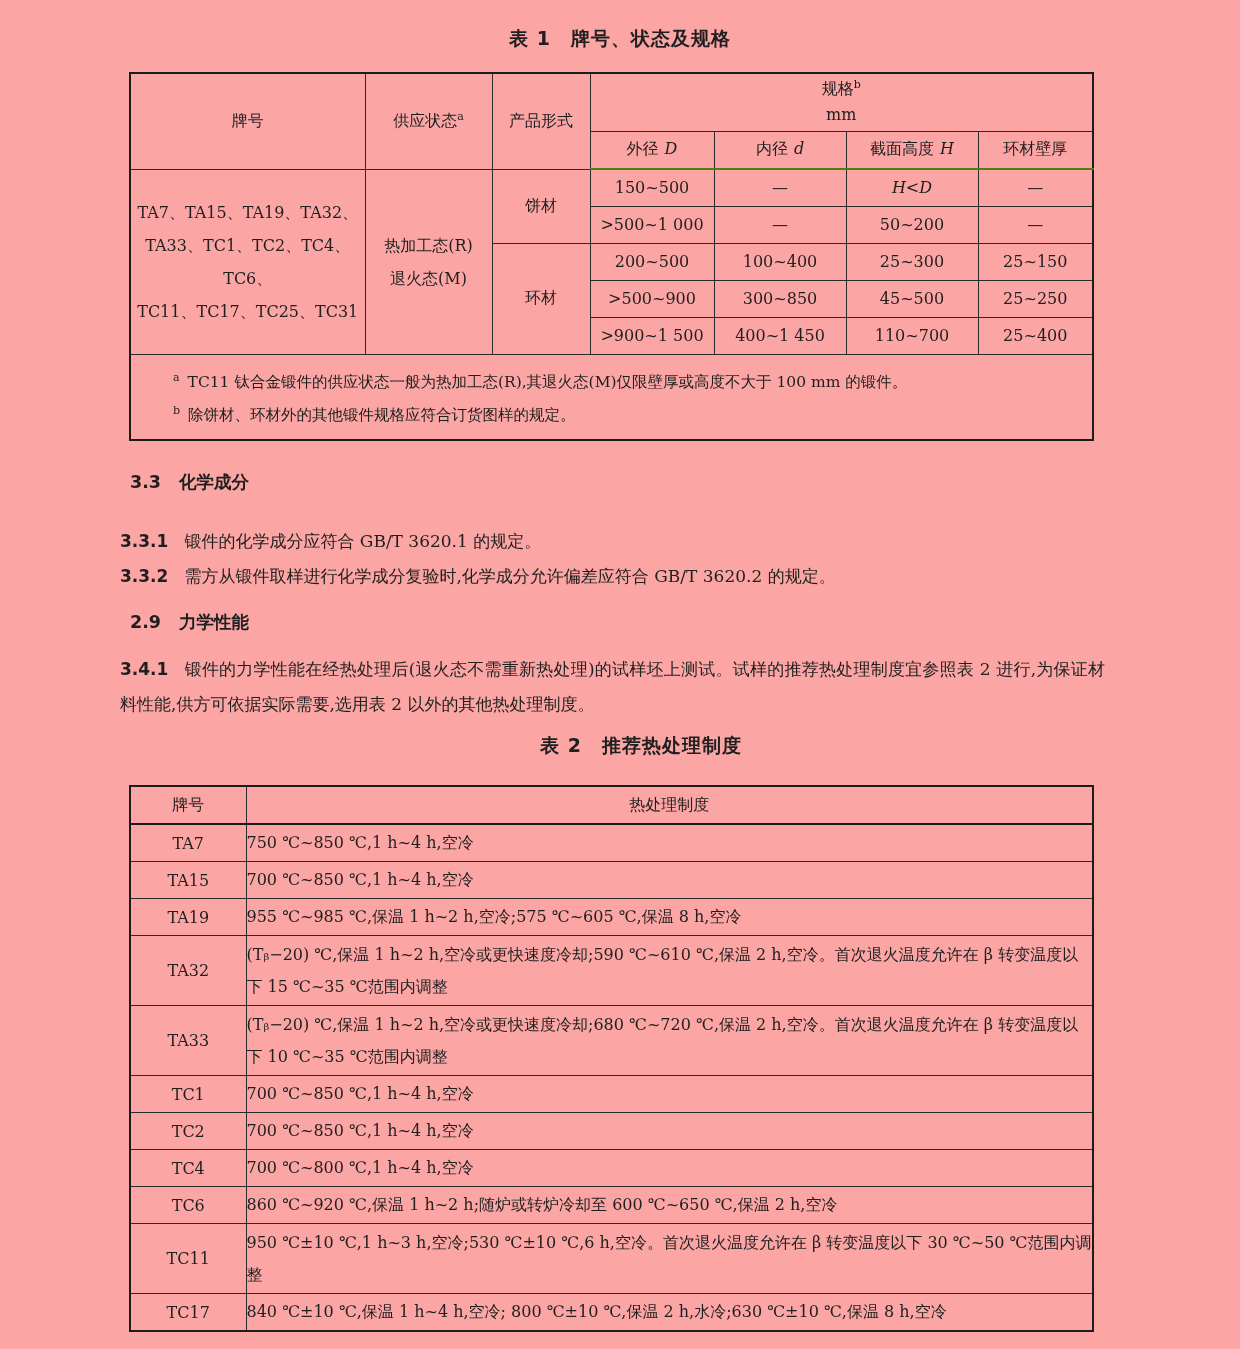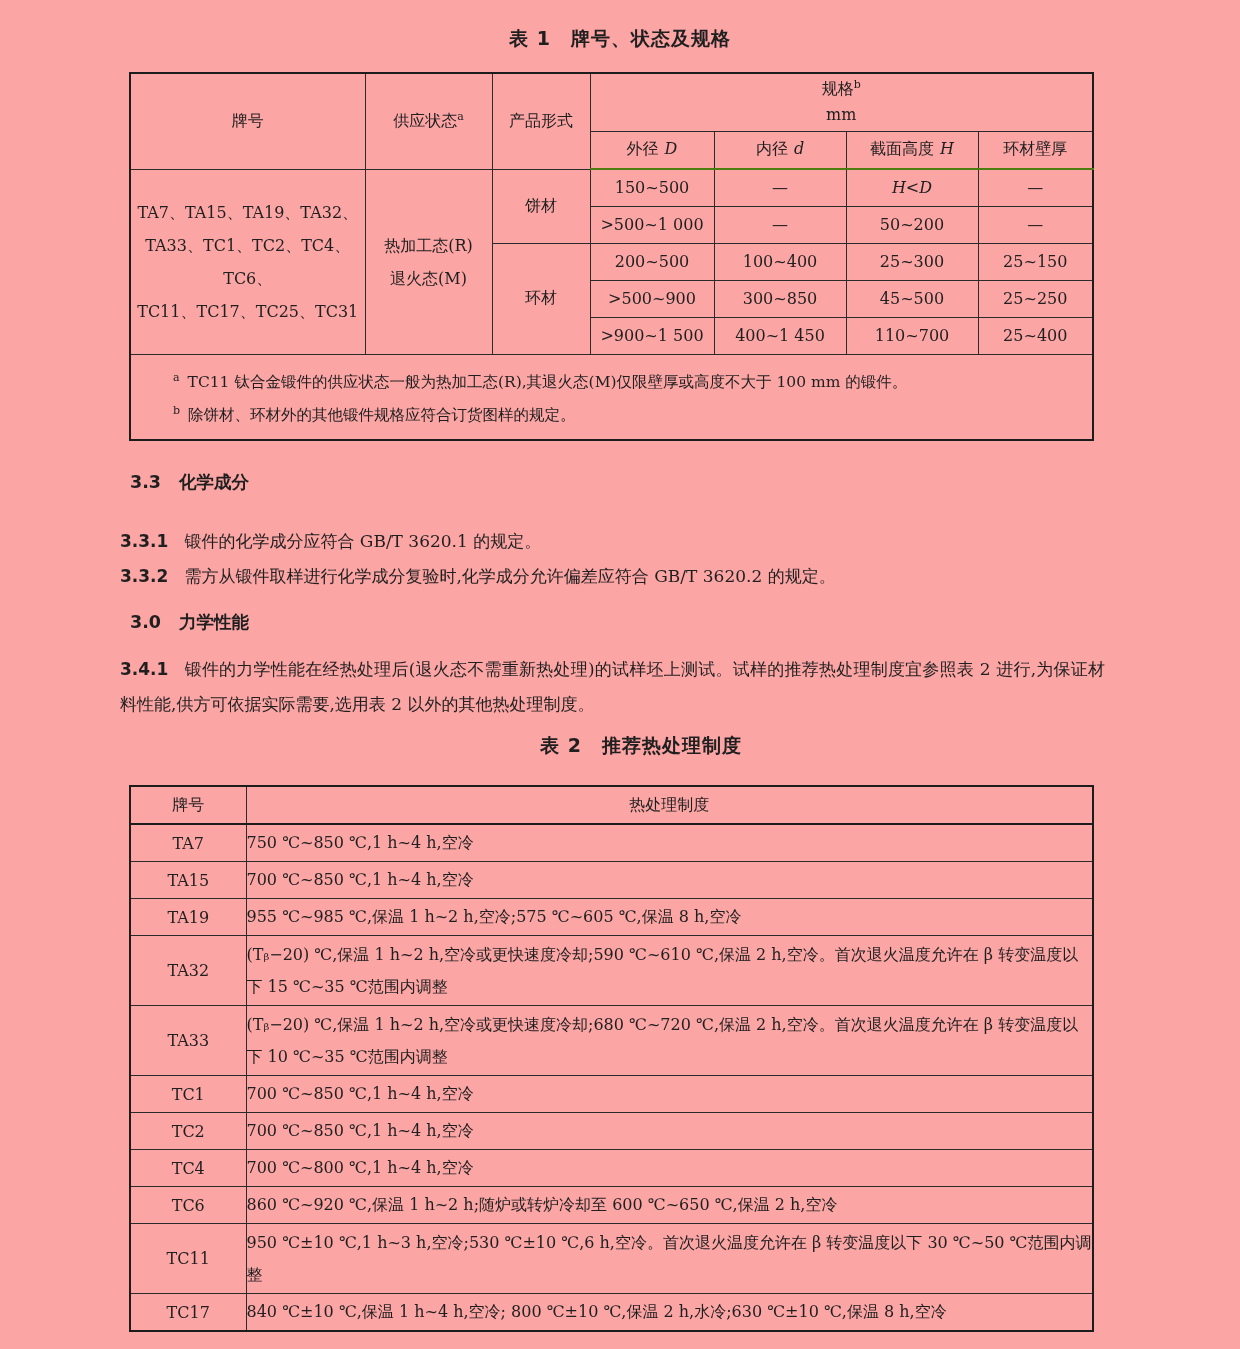--- a/index.html
+++ b/index.html
@@ -158,21 +158,21 @@
     <span>3.3</span><span class="sec-title">化学成分</span>
   </div>
   <div class="para" style="top:524px;">
     <span class="pnum">3.3.1</span><span>锻件的化学成分应符合 GB/T 3620.1 的规定。</span>
   </div>
   <div class="para" style="top:559px;">
     <span class="pnum">3.3.2</span><span>需方从锻件取样进行化学成分复验时,化学成分允许偏差应符合 GB/T 3620.2 的规定。</span>
   </div>
 
   <div class="sec-head" style="top:610px;">
-    <span>3.0</span><span class="sec-title">力学性能</span>
+    <span>2.9</span><span class="sec-title">力学性能</span>
   </div>
   <div class="para" style="top:652px;">
     <span class="pnum">3.4.1</span><span>锻件的力学性能在经热处理后(退火态不需重新热处理)的试样坯上测试。试样的推荐热处理制度宜参照表 2 进行,为保证材料性能,供方可依据实际需要,选用表 2 以外的其他热处理制度。</span>
   </div>
 
   <div class="caption" style="top:733px;margin-left:21px;">
     <span>表 2　推荐热处理制度</span>
   </div>
 
   <table class="t2">

